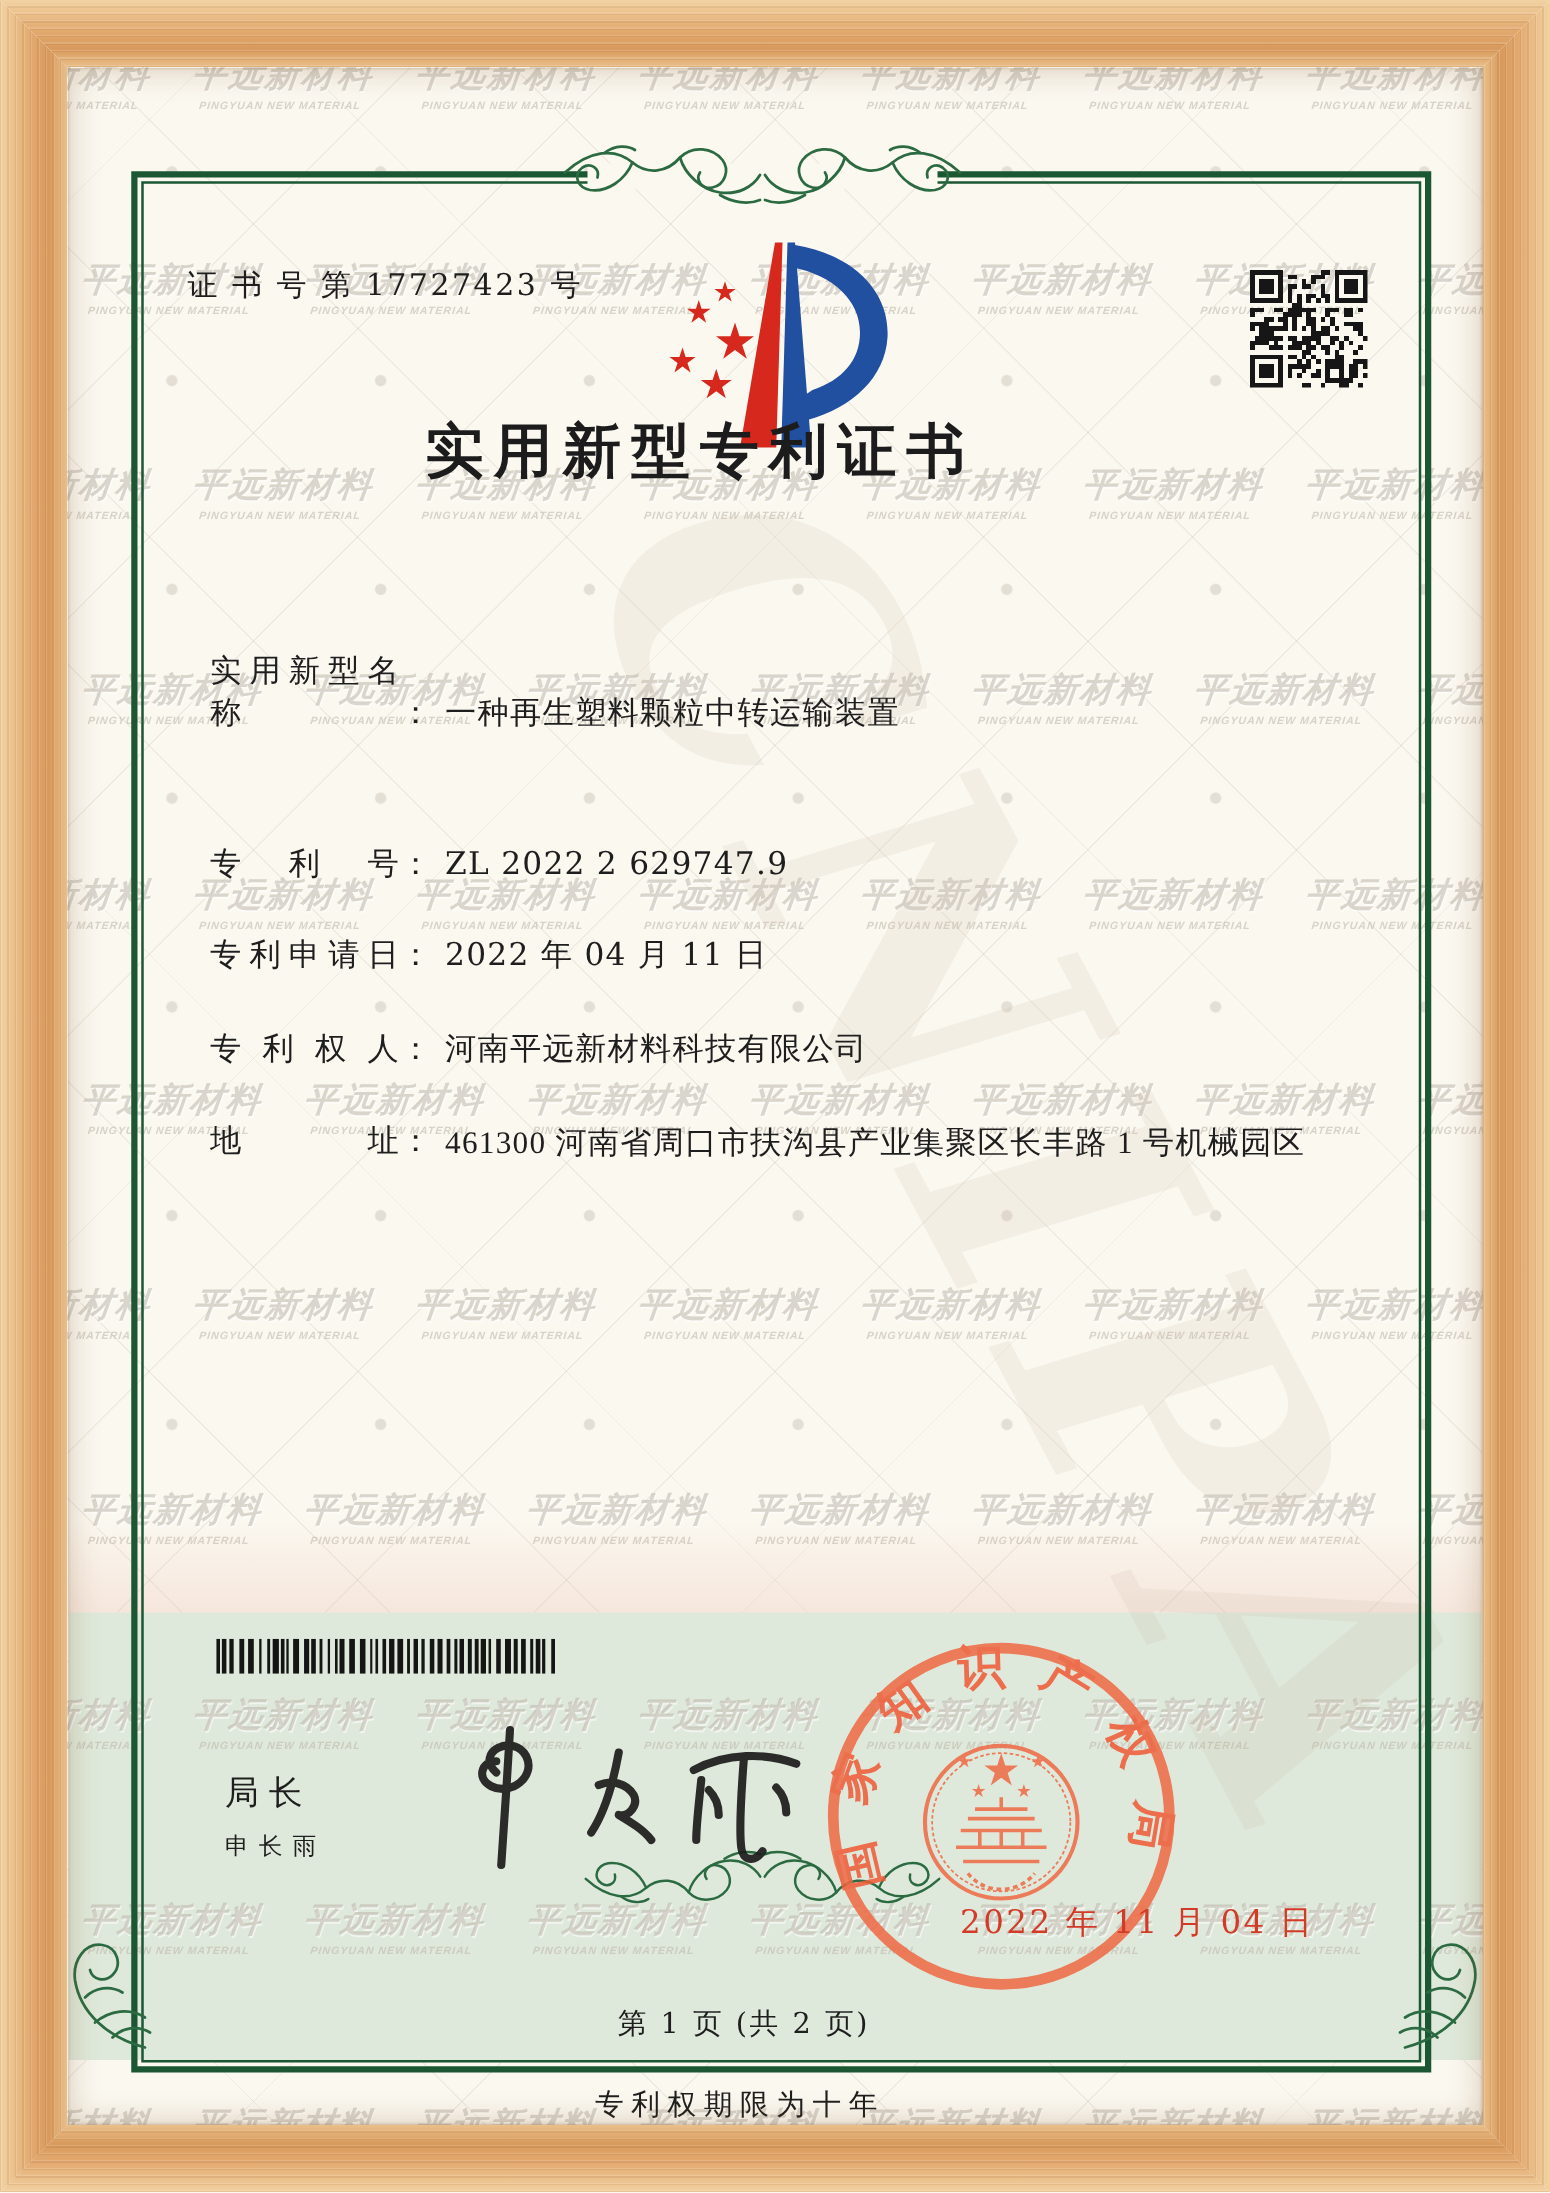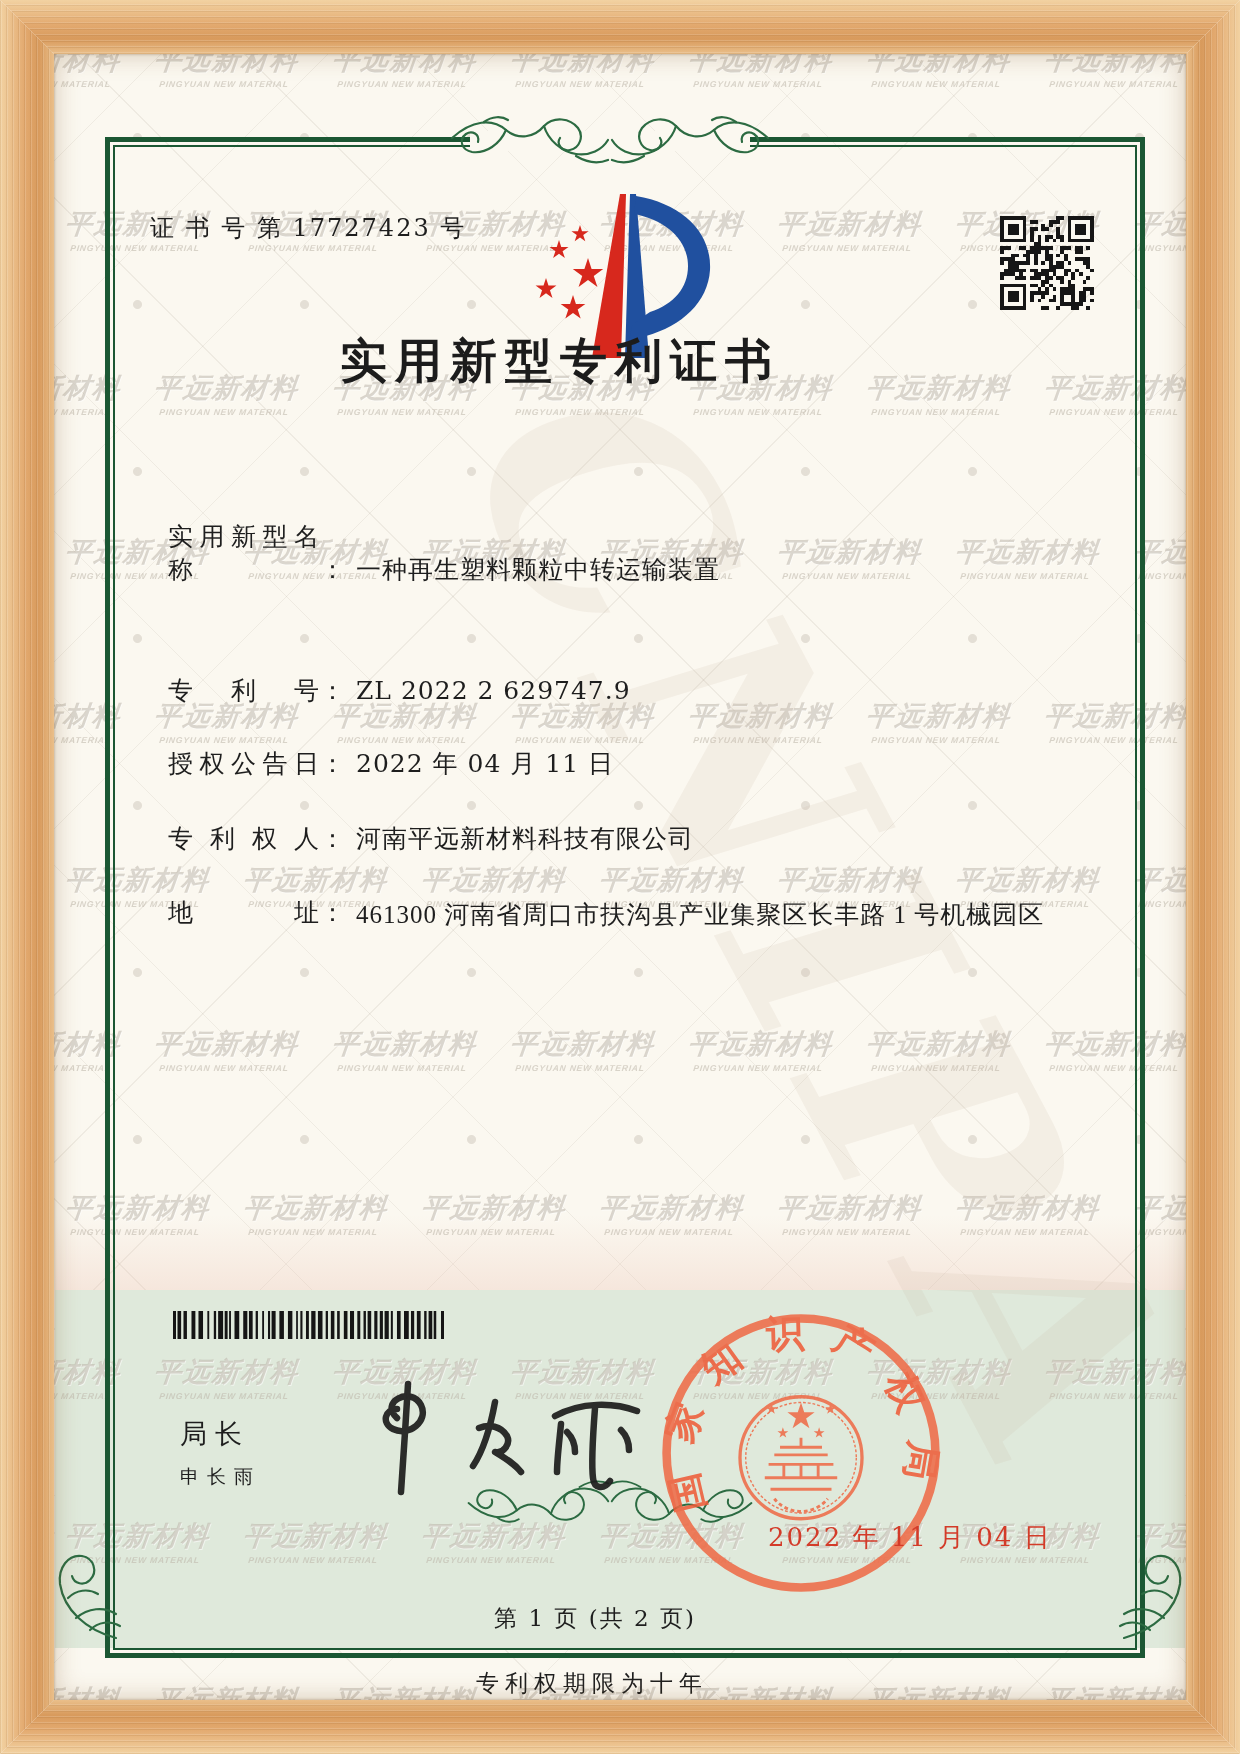--- a/index.html
+++ b/index.html
@@ -702,21 +702,21 @@
 
   <div class="txt row" style="top:520px">
     <span class="lbl">实用新型名称</span><span class="colon">：</span><span class="val">一种再生塑料颗粒中转运输装置</span>
   </div>
 
   <div class="txt title">实用新型专利证书</div>
   <div class="txt row" style="top:674px">
     <span class="lbl">专利号</span><span class="colon">：</span><span class="val">ZL 2022 2 629747.9</span>
   </div>
   <div class="txt row" style="top:747px">
-    <span class="lbl">授权公告日</span><span class="colon">：</span><span class="val">2022 年 04 月 11 日</span>
+    <span class="lbl">专利申请日</span><span class="colon">：</span><span class="val">2022 年 04 月 11 日</span>
   </div>
   <div class="txt row" style="top:822px">
     <span class="lbl">专利权人</span><span class="colon">：</span><span class="val">河南平远新材料科技有限公司</span>
   </div>
   <div class="txt row" style="top:896px">
     <span class="lbl">地址</span><span class="colon">：</span><span class="val-wrap">461300 河南省周口市扶沟县产业集聚区长丰路 1 号机械园区</span>
   </div>
 
   <div class="txt paras">
   </div>

